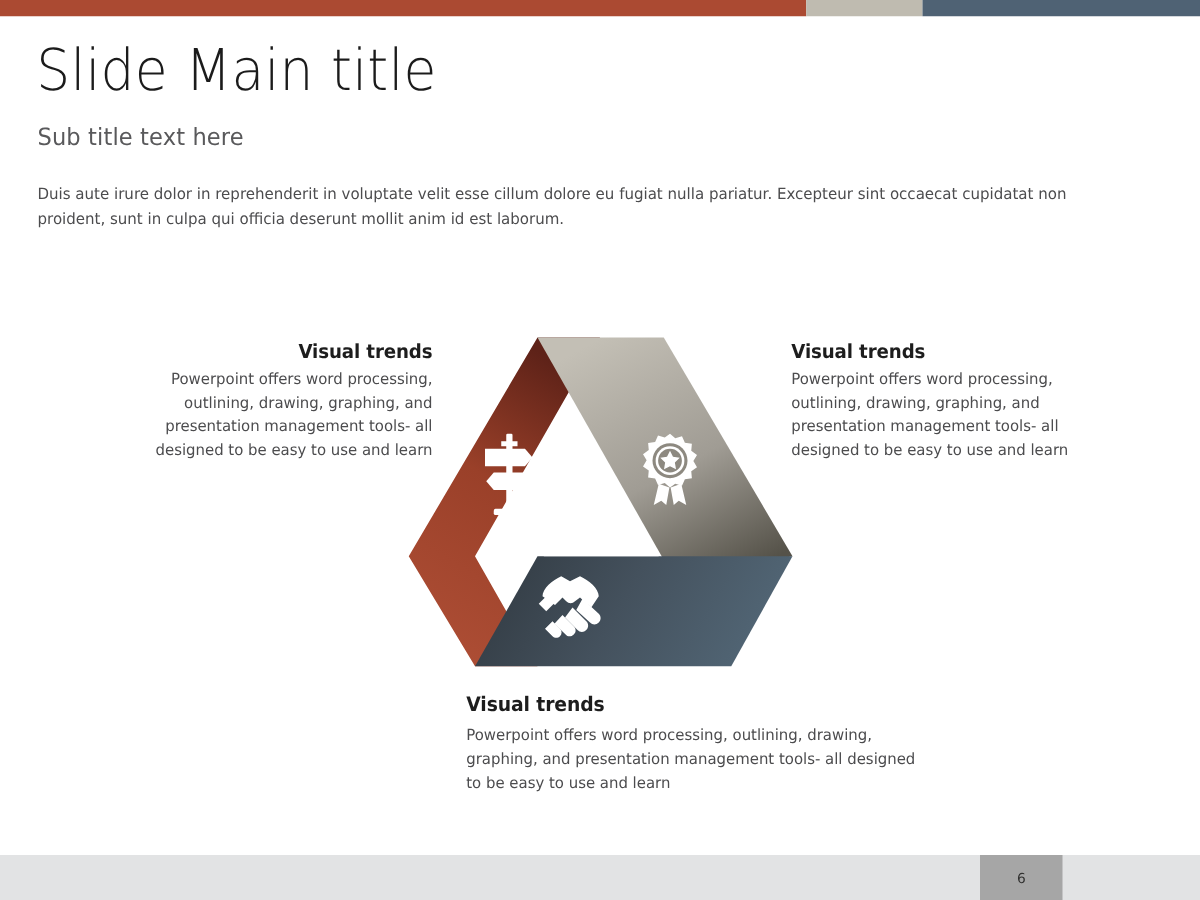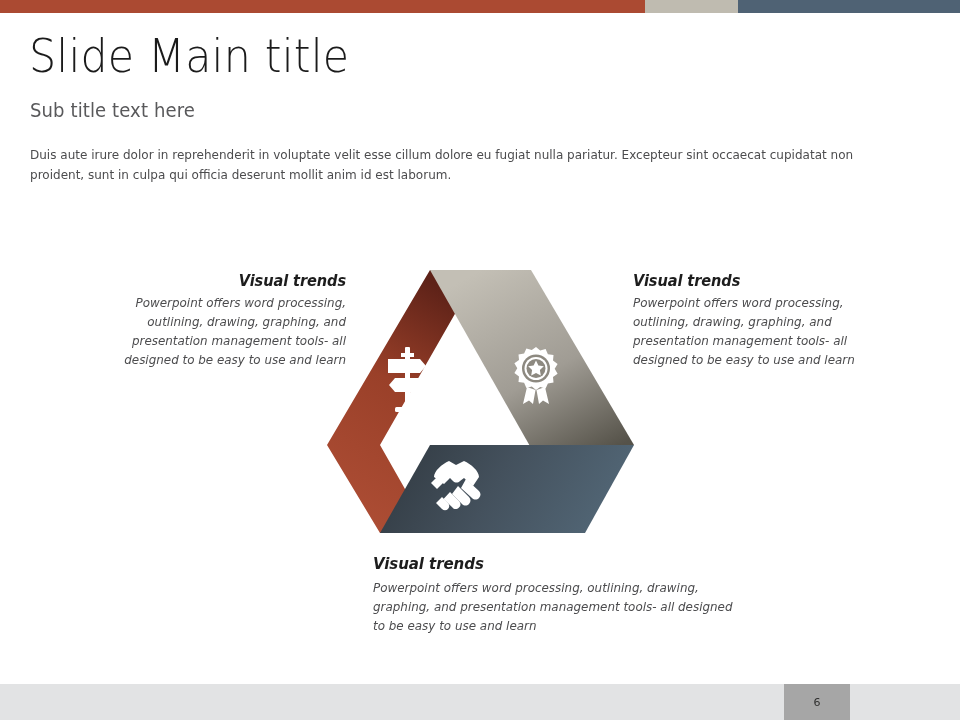--- a/index.html
+++ b/index.html
@@ -69,21 +69,21 @@
   .diagram {
     position: absolute;
     left: 300px;
     top: 255px;
     width: 365px;
     height: 300px;
   }
   .diagram svg { display: block; }
 
   
-  .callout { position: absolute; font-style: italic; }
+  .callout { position: absolute; }
   .callout h3 {
     margin: 0 0 4px 0;
     font-size: 15.5px;
     font-weight: 700;
     color: #1d1d1d;
     letter-spacing: -0.1px;
     transform: scaleX(0.94);
   }
   .callout p {
     margin: 0;

